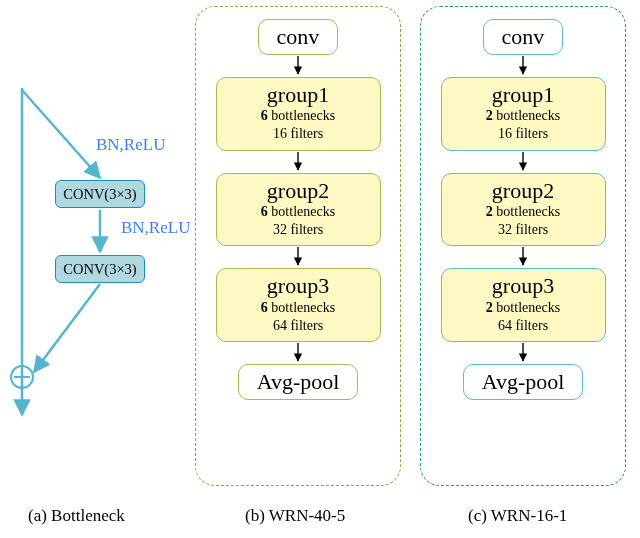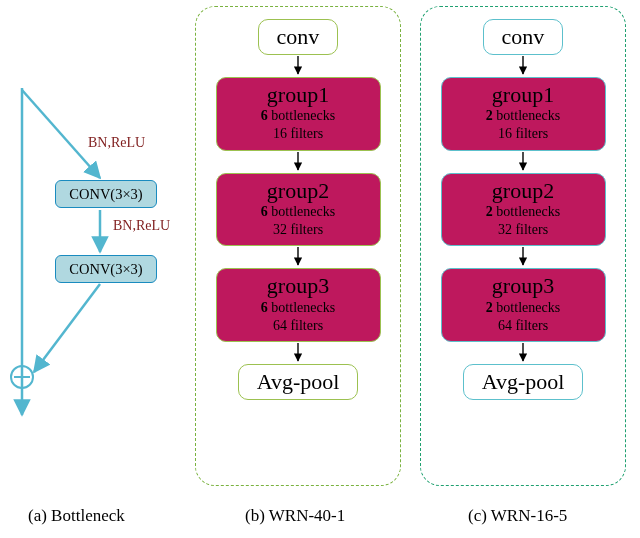--- a/index.html
+++ b/index.html
@@ -15,35 +15,36 @@
   .panel-a {
     position: absolute;
     left: 0;
     top: 80px;
     width: 185px;
     height: 350px;
   }
   .panel-a svg { display: block; }
   .conv-box {
     position: absolute;
-    width: 102px;
+    width: 90px;
     height: 28px;
     background: #b0d8e0;
     border: 1.5px solid #1a8bbf;
     border-radius: 6px;
     display: flex;
     align-items: center;
     justify-content: center;
     font-size: 14.5px;
     color: #000;
   }
   .bn-label {
     position: absolute;
-    font-size: 14px;
-    color: #7f1d1d;
+    font-size: 17px;
+    color: #3b82f6;
+    margin-left: 8px;
   }
 
   
   .arch-panel {
     position: absolute;
     width: 206px;
     top: 6px;
     height: 480px;
     border: 1.5px dashed;
     border-radius: 20px;
@@ -67,21 +68,21 @@
     font-size: 22px;
     text-align: center;
     background: #fff;
   }
   .group-box {
     border: 1.3px solid;
     border-radius: 10px;
     width: 165px;
     padding: 4px 0 6px 0;
     text-align: center;
-    background: #be185d;
+    background: #fef9c3;
   }
   .group-title {
     font-size: 22px;
     line-height: 1.15;
   }
   .group-sub {
     font-size: 14px;
     line-height: 1.3;
   }
   .group-sub b { font-weight: bold; }
@@ -238,14 +239,14 @@
         <line x1="8" y1="1" x2="8" y2="19" stroke="#000" stroke-width="1.4" marker-end="url(#ac1)"></line>
       </svg>
   </div>
 
   <div class="node-box">
     <span>Avg-pool</span>
   </div>
 </div>
 
 <div class="caption cap-a">(a) Bottleneck</div>
-<div class="caption cap-b">(b) WRN-40-1</div>
-<div class="caption cap-c">(c) WRN-16-5</div>
+<div class="caption cap-b">(b) WRN-40-5</div>
+<div class="caption cap-c">(c) WRN-16-1</div>
 
 </body></html>

